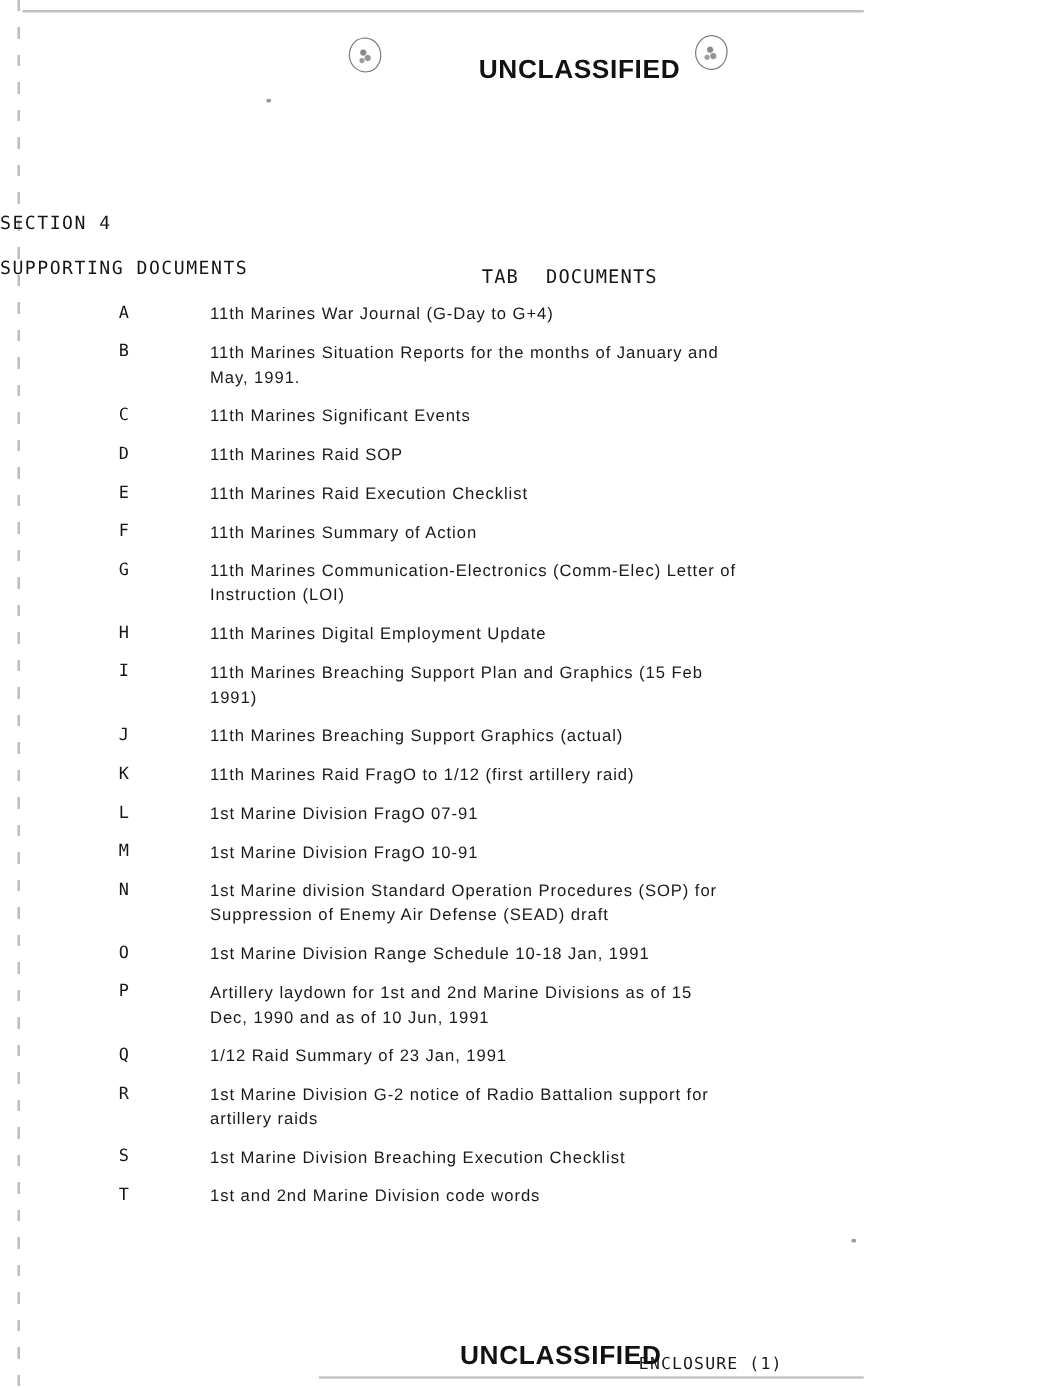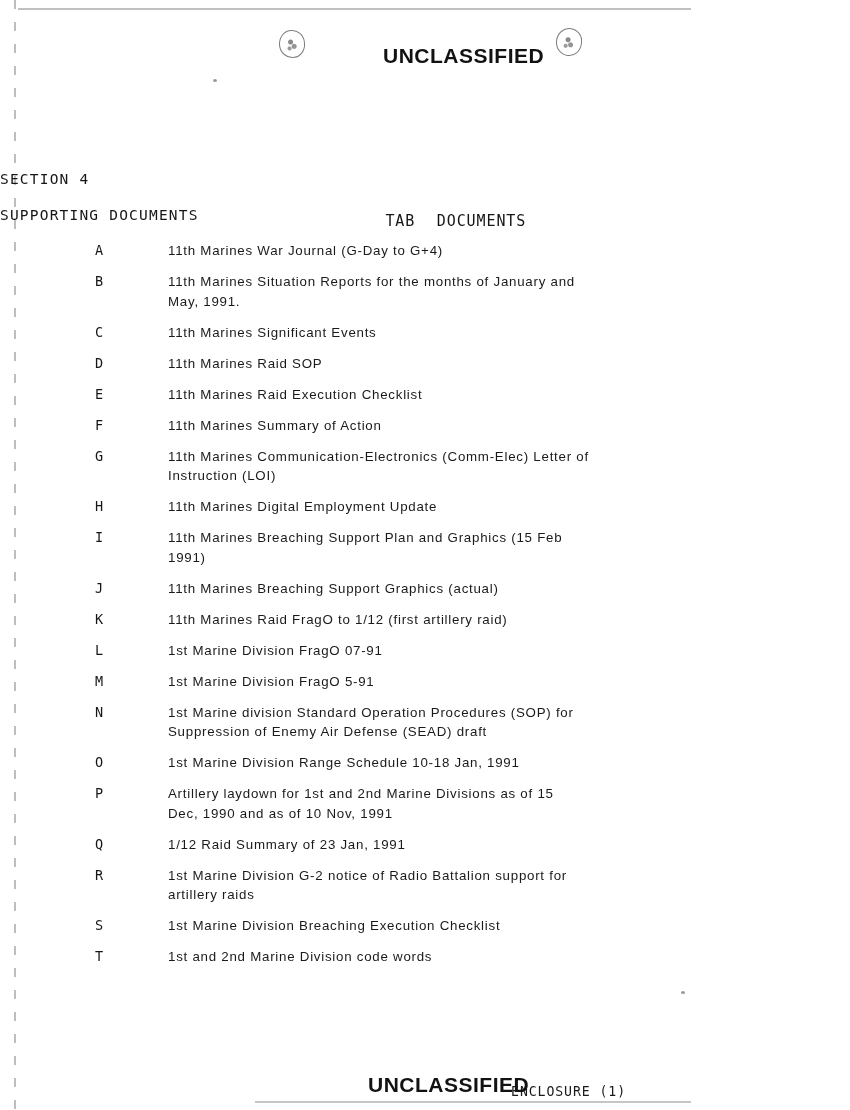--- a/index.html
+++ b/index.html
@@ -217,35 +217,35 @@
       <div class="row">
         <div class="tab">K</div>
         <div class="desc">11th Marines Raid FragO to 1/12 (first artillery raid)</div>
       </div>
       <div class="row">
         <div class="tab">L</div>
         <div class="desc">1st Marine Division FragO 07-91</div>
       </div>
       <div class="row">
         <div class="tab">M</div>
-        <div class="desc">1st Marine Division FragO 5-91</div>
+        <div class="desc">1st Marine Division FragO 10-91</div>
       </div>
       <div class="row">
         <div class="tab">N</div>
         <div class="desc">1st Marine division Standard Operation Procedures (SOP) for
 Suppression of Enemy Air Defense (SEAD) draft</div>
       </div>
       <div class="row">
         <div class="tab">O</div>
         <div class="desc">1st Marine Division Range Schedule 10-18 Jan, 1991</div>
       </div>
       <div class="row">
         <div class="tab">P</div>
         <div class="desc">Artillery laydown for 1st and 2nd Marine Divisions as of 15
-Dec, 1990 and as of 10 Nov, 1991</div>
+Dec, 1990 and as of 10 Jun, 1991</div>
       </div>
       <div class="row">
         <div class="tab">Q</div>
         <div class="desc">1/12 Raid Summary of 23 Jan, 1991</div>
       </div>
       <div class="row">
         <div class="tab">R</div>
         <div class="desc">1st Marine Division G-2 notice of Radio Battalion support for
 artillery raids</div>
       </div>

